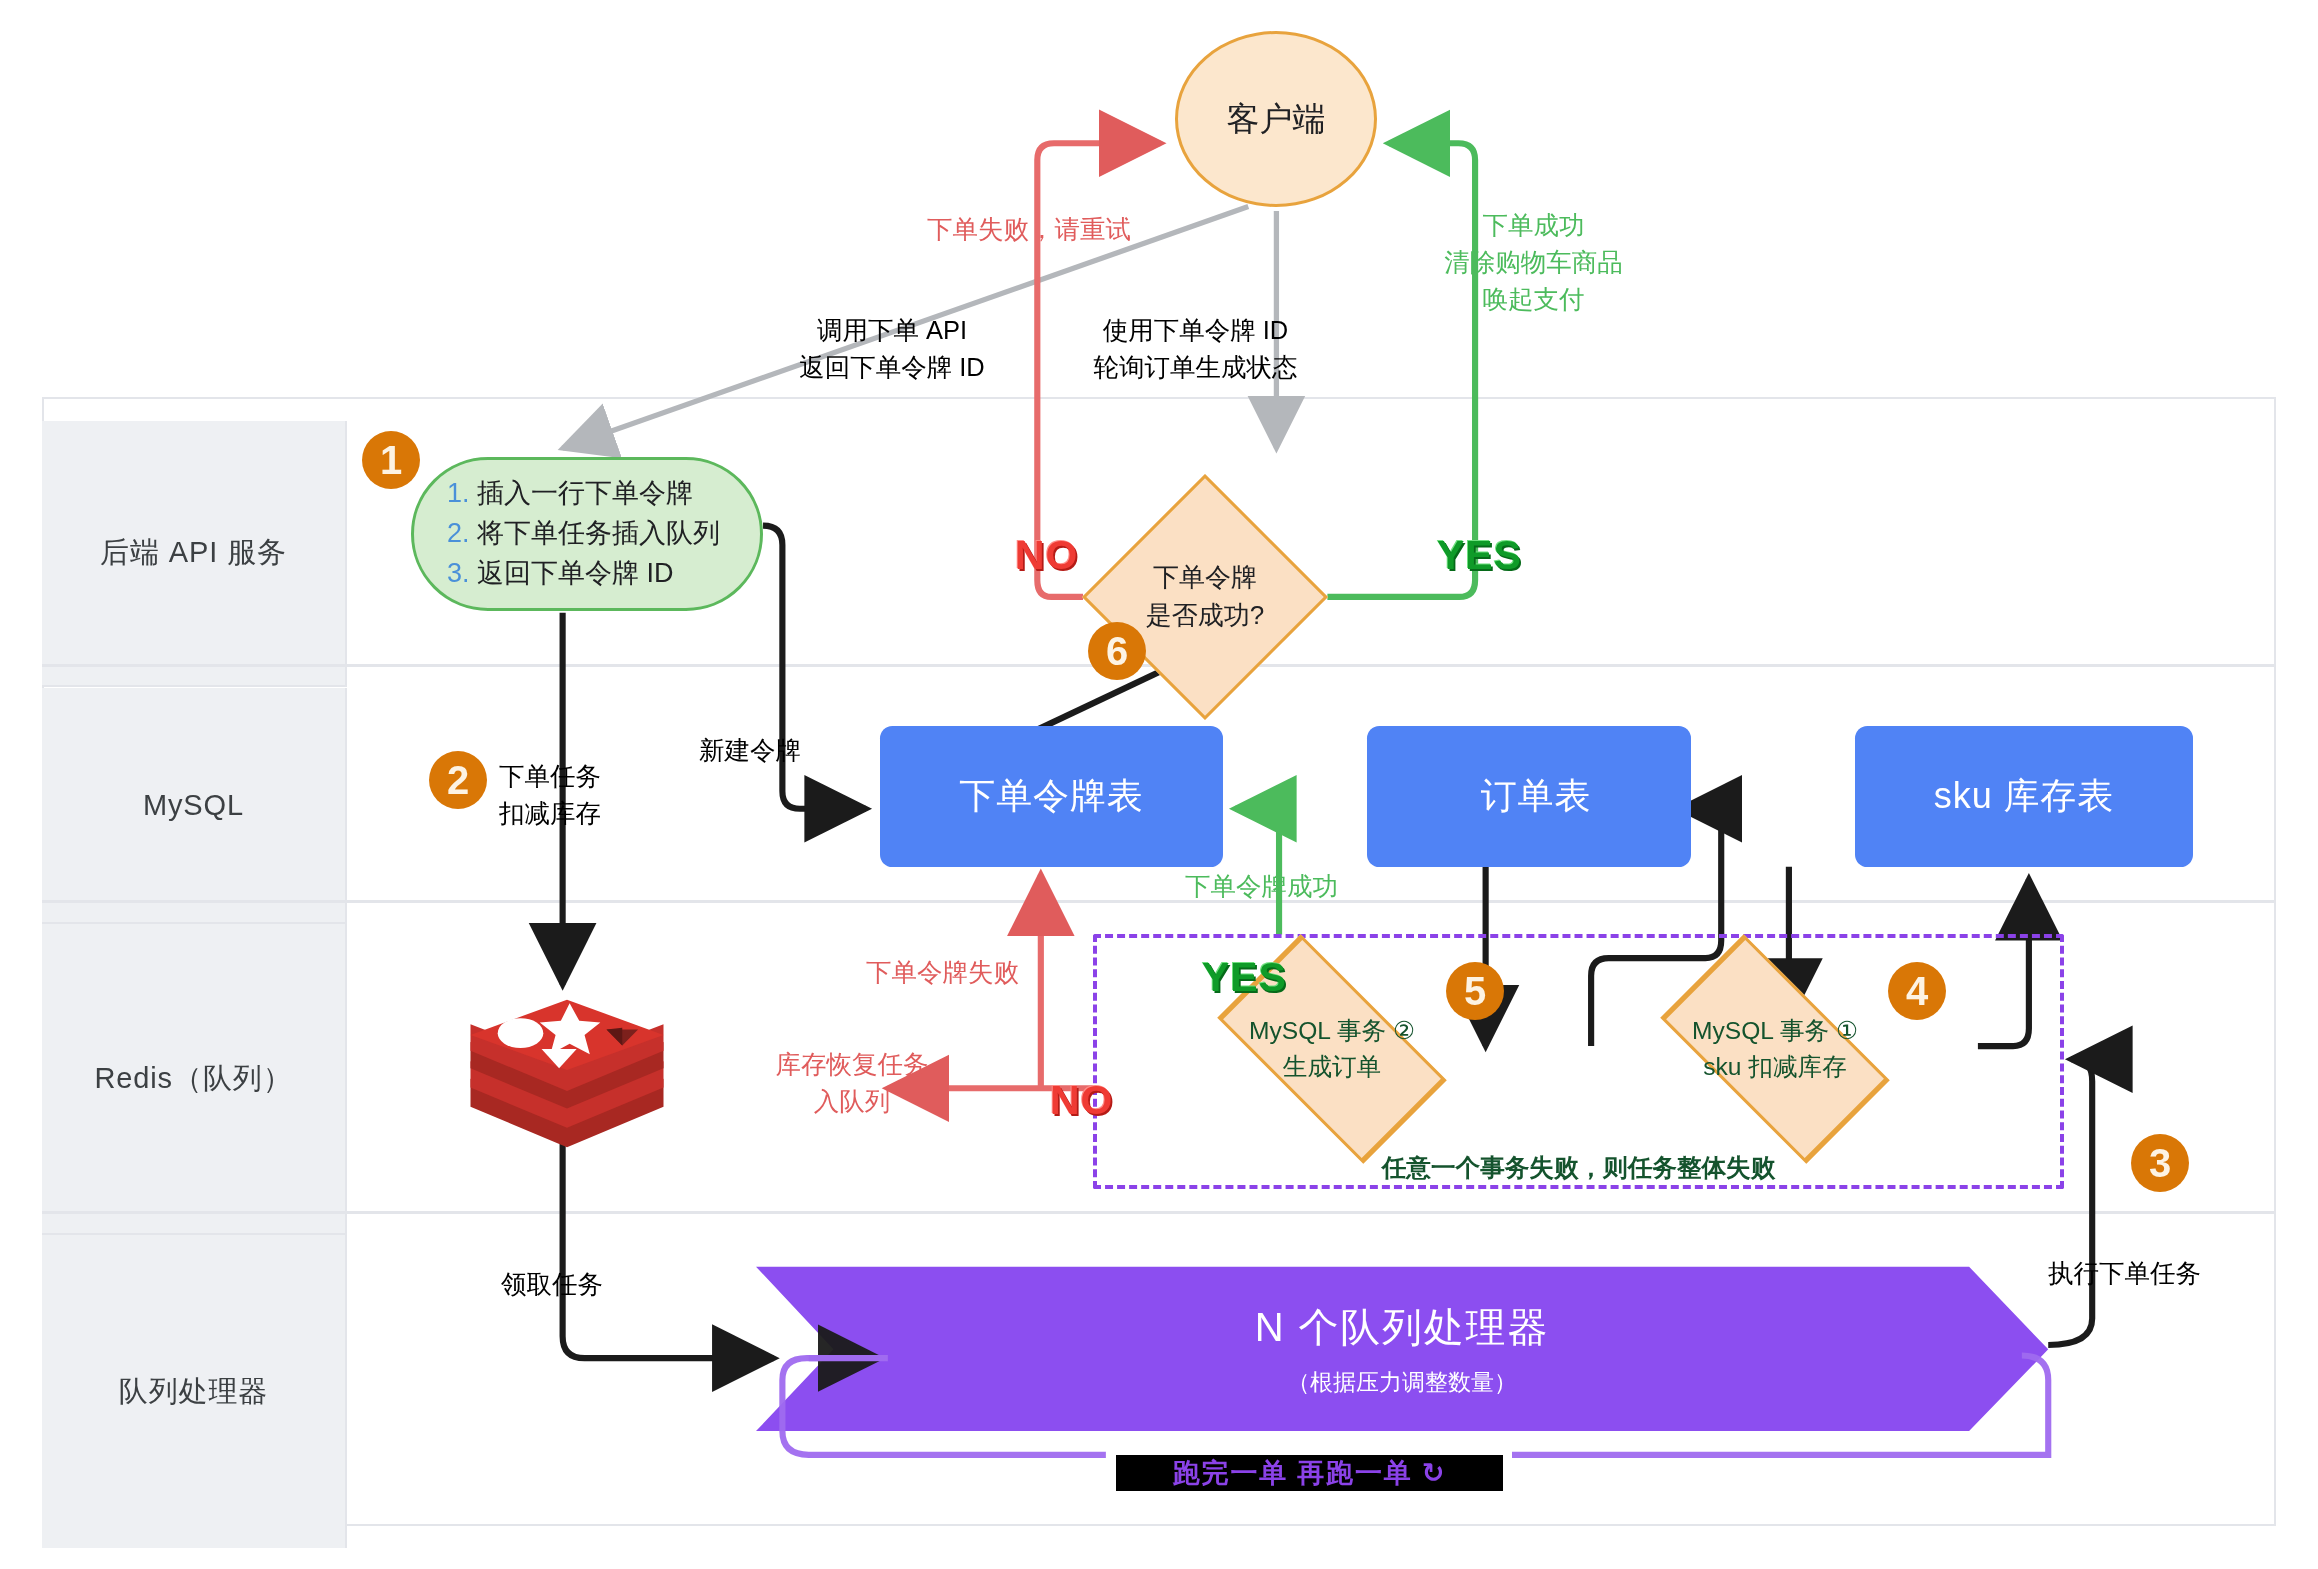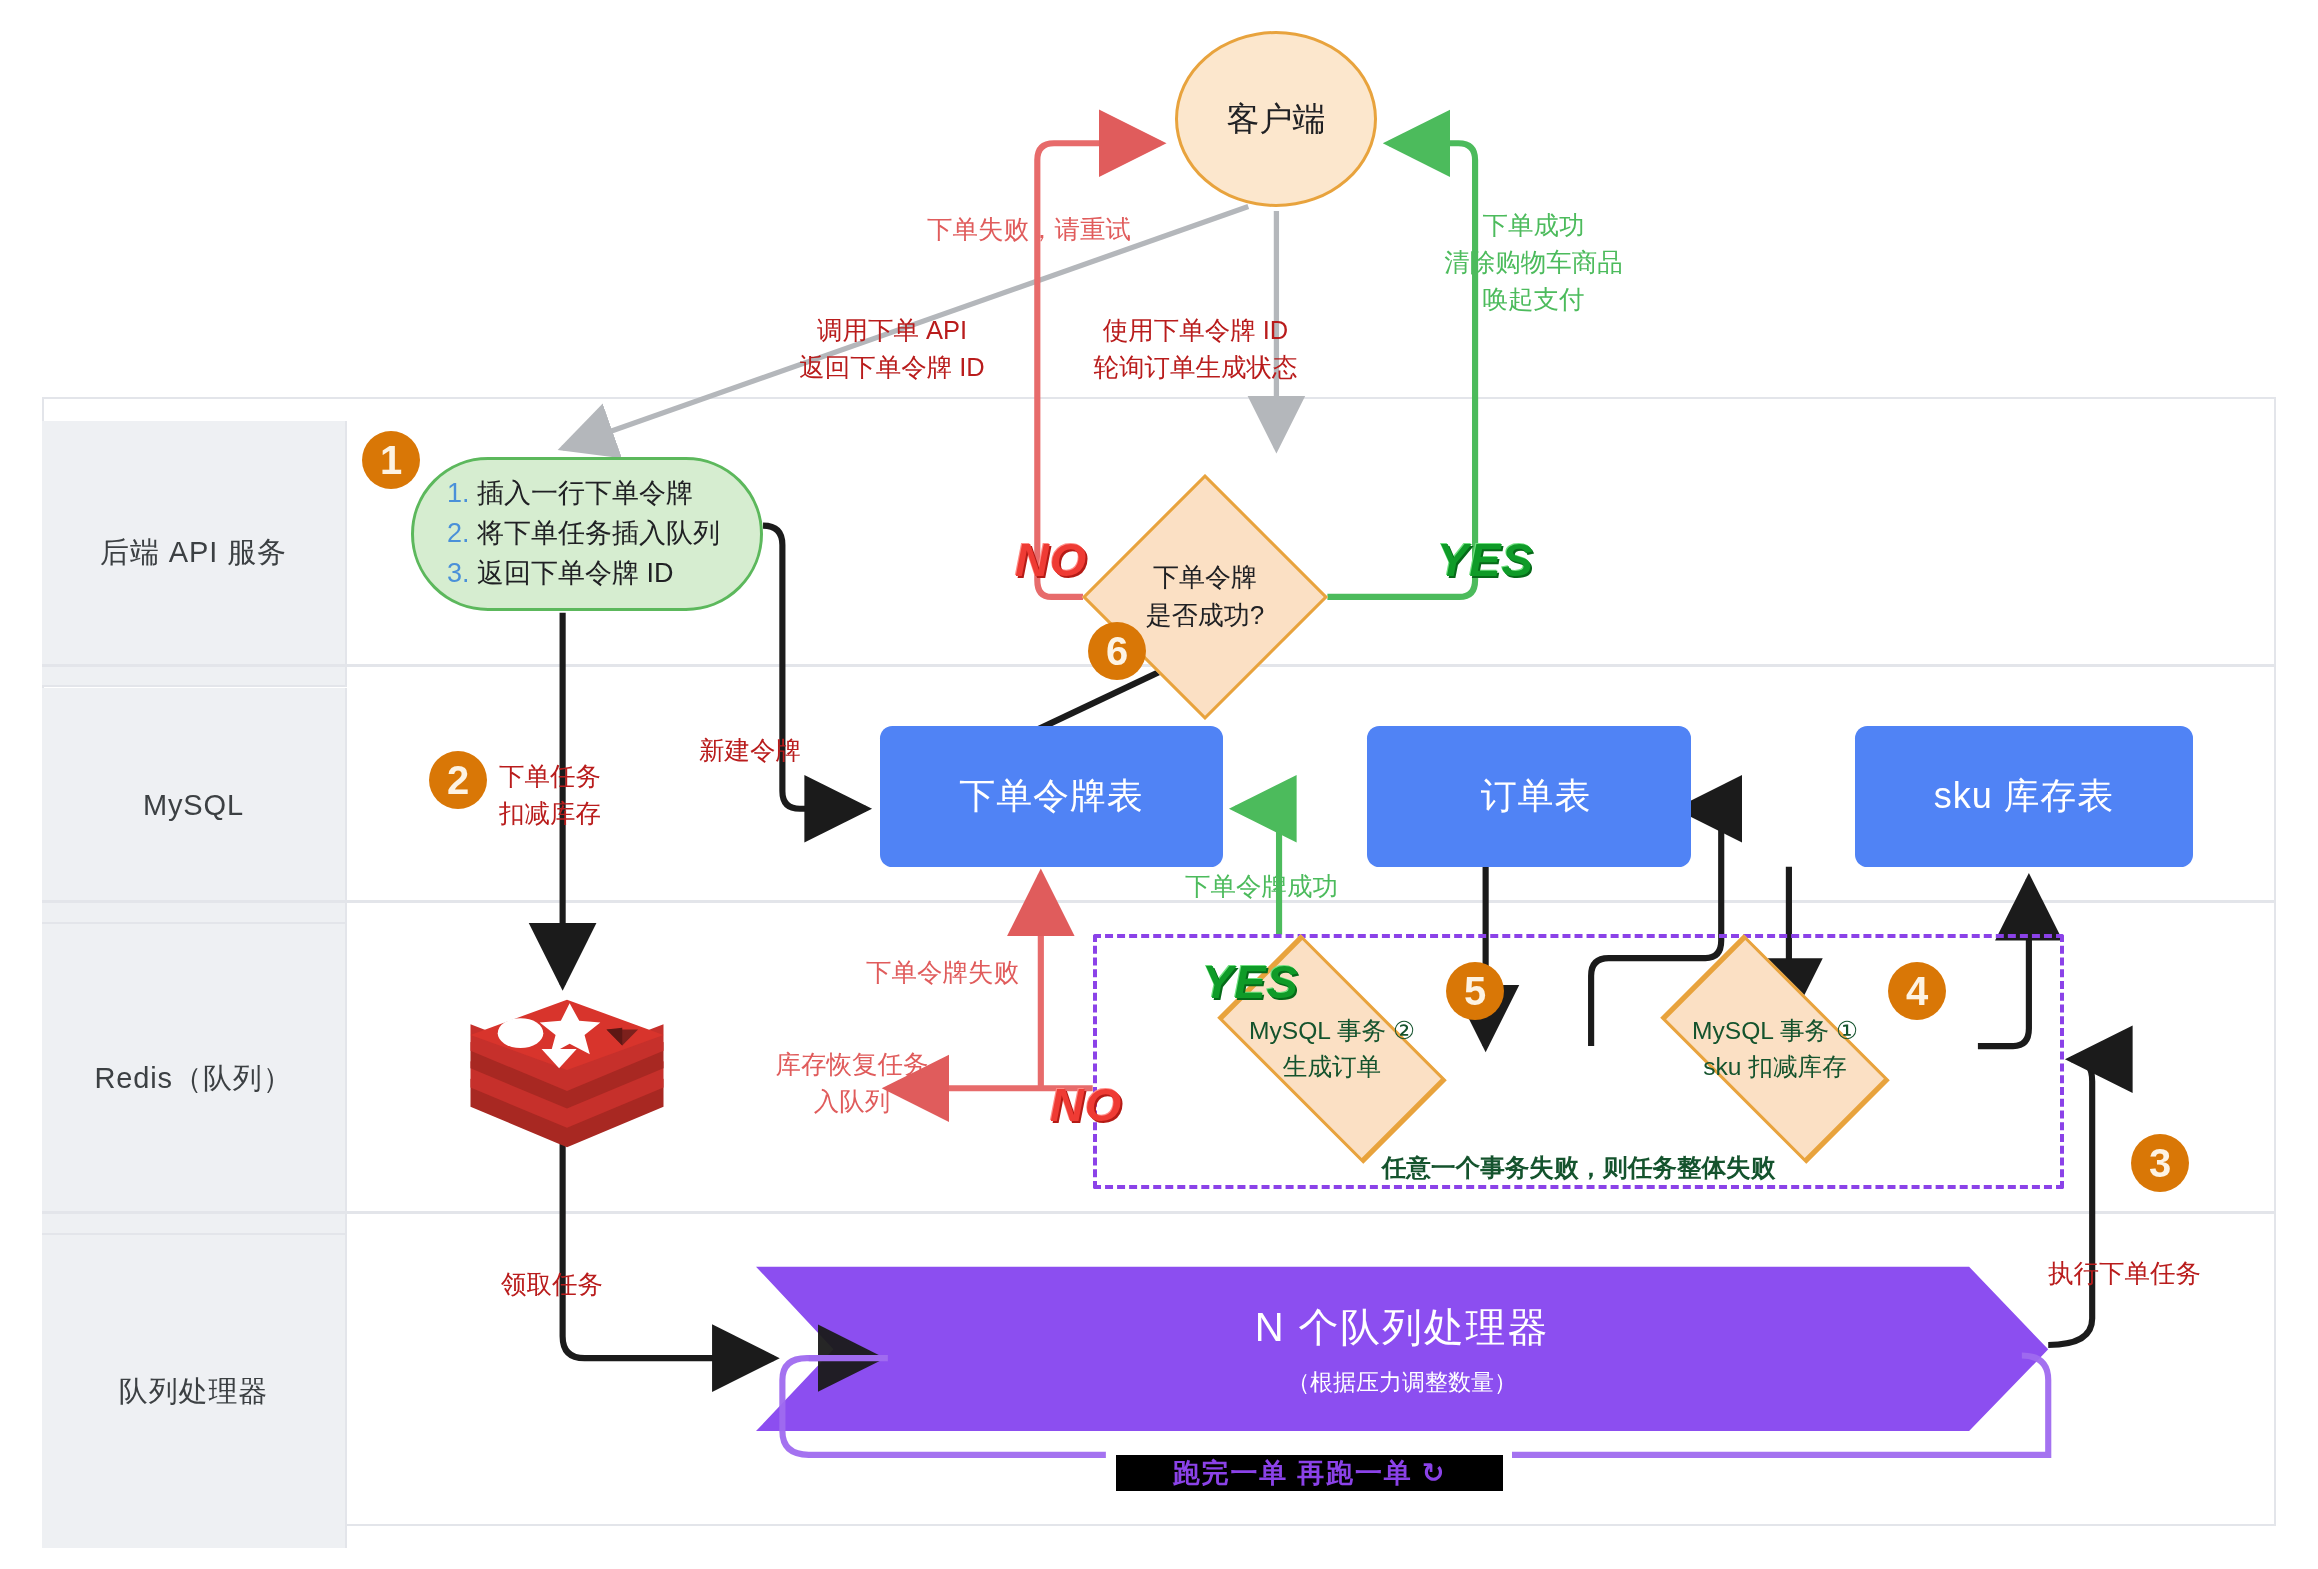--- a/index.html
+++ b/index.html
@@ -71,25 +71,25 @@
 
   
   .badge{position:absolute;width:58px;height:58px;border-radius:50%;background:#d97706;
          color:#fdf3e3;display:flex;align-items:center;justify-content:center;
          font-size:40px;font-weight:bold;}
 
   
   .elabel{position:absolute;font-size:25.5px;color:#3c4043;line-height:1.45;white-space:nowrap;}
   .elabel.red{color:#e05c5c;}
   .elabel.green{color:#4cbb5c;}
-  .elabel.gray{color:#b91c1c;}
+  .elabel.gray{color:#000000;}
   .elabel.c{text-align:center;}
 
   
-  .word{position:absolute;font-size:47px;font-weight:bold;font-style:italic;
+  .word{position:absolute;font-size:41px;font-weight:bold;
         letter-spacing:0.9px;}
   .word.no{color:#ef3b34;text-shadow:1.8px 1.8px 0 #b51b16, -0.9px -0.9px 0 #ff8d88;}
   .word.yes{color:#0f9b28;text-shadow:1.8px 1.8px 0 #066a19, -0.9px -0.9px 0 #6fe07f;}
 </style>
 </head>
 <body>
 
 <div id="root">
 
   <div class="lane-frame"></div>

